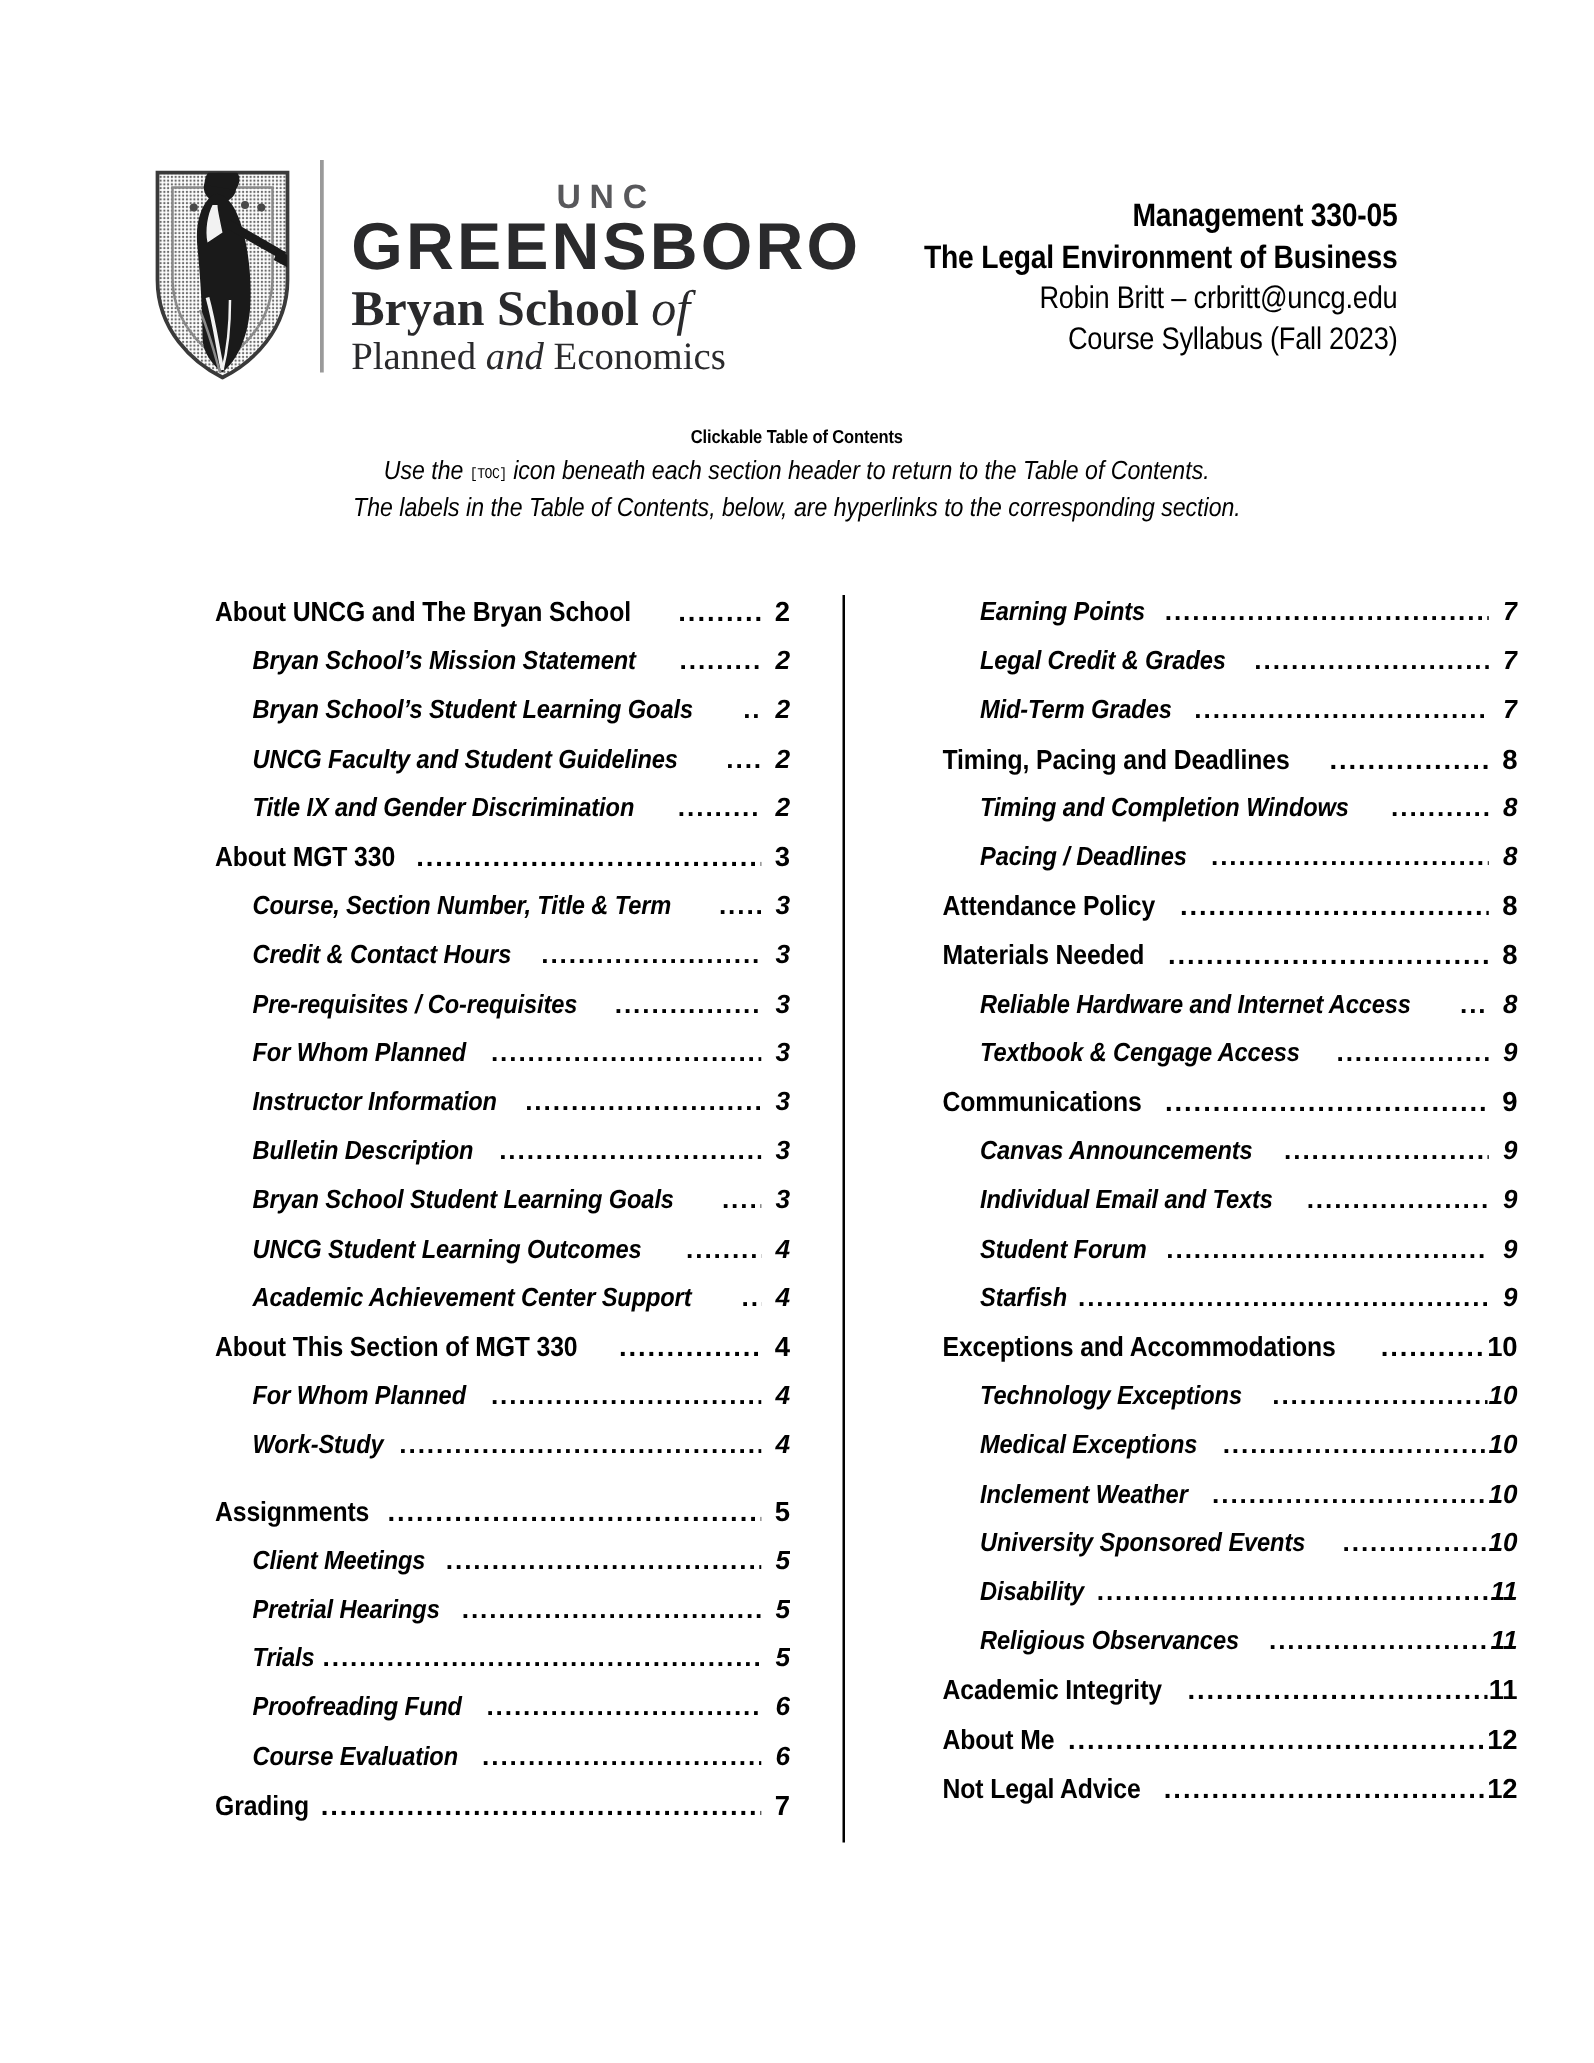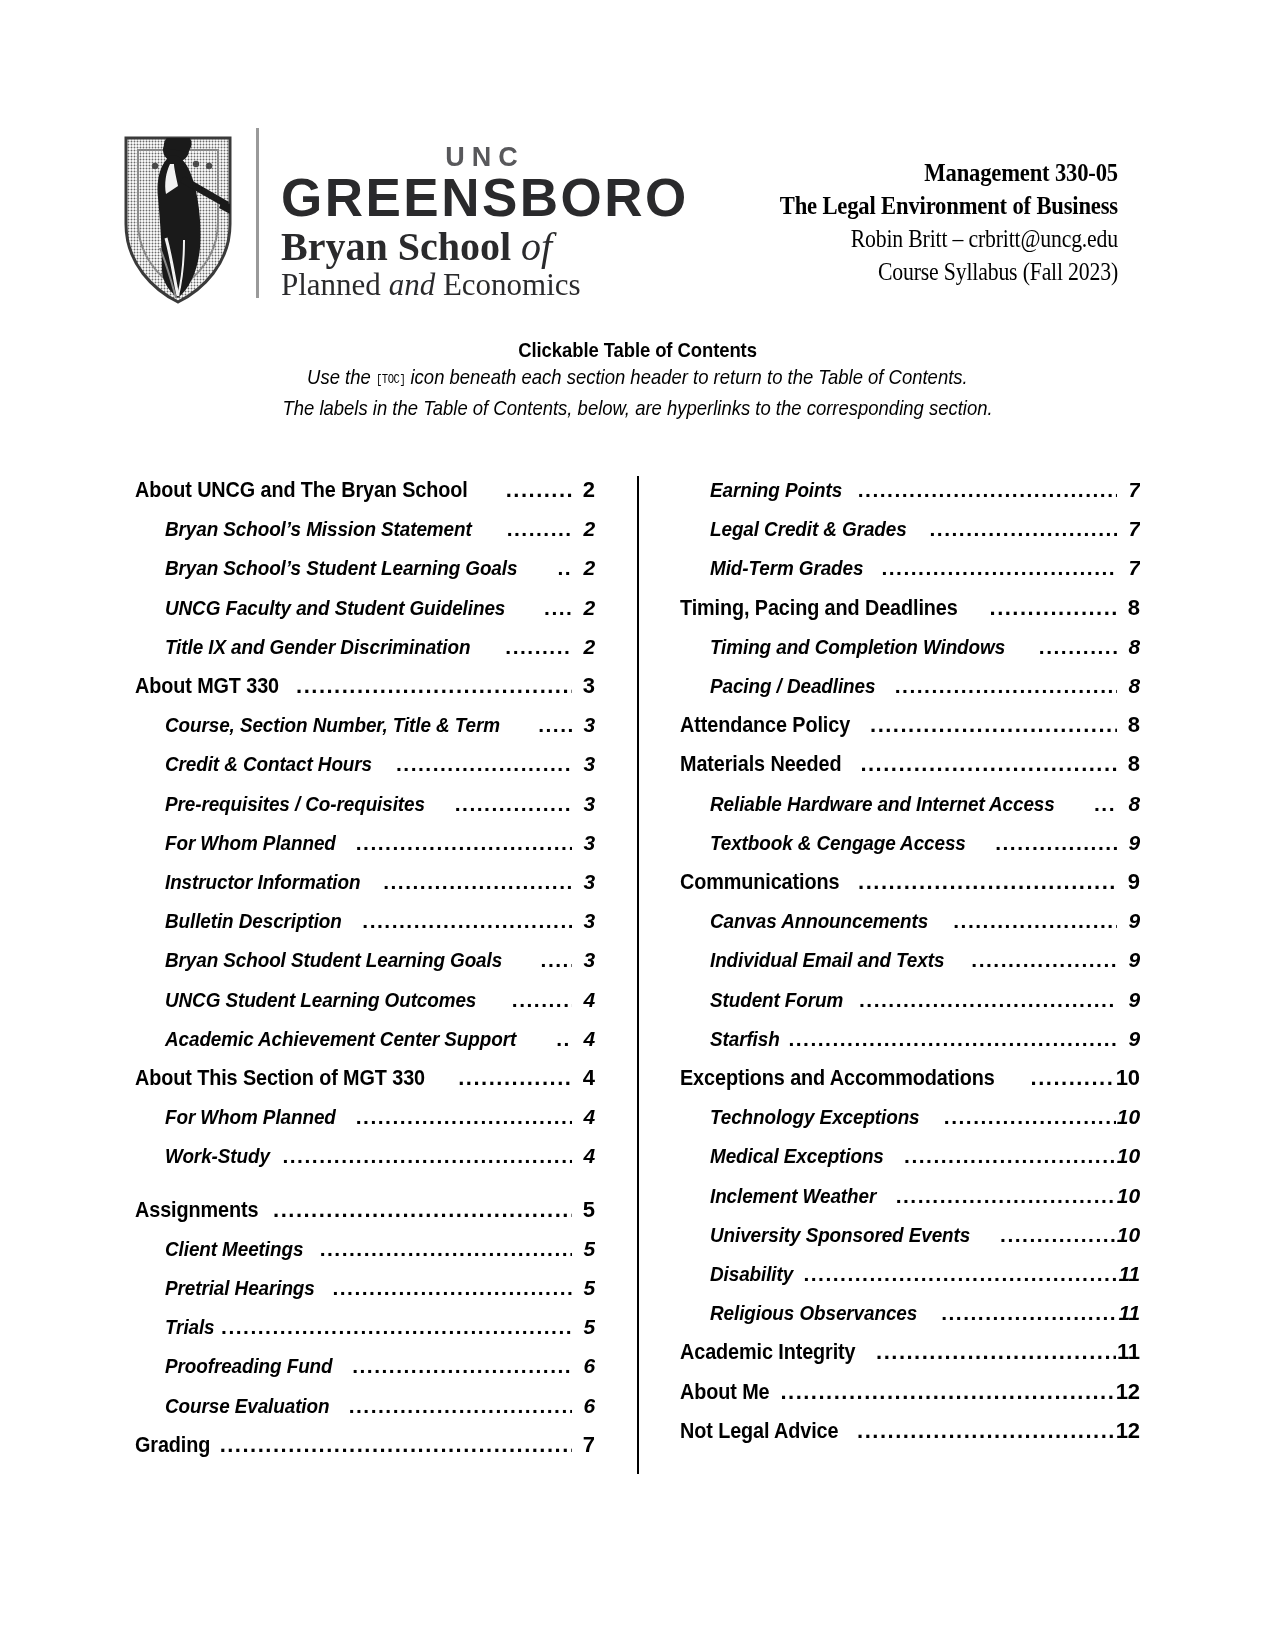--- a/index.html
+++ b/index.html
@@ -98,21 +98,21 @@
     line-height: 38px;
   }
   .wm-busecon .it { font-style: italic; margin-top: 16px; }
 
   .course-head {
     position: absolute;
     right: 0px;
     top: 28px;
     width: 470px;
     text-align: right;
-    font-family: Liberation Serif, serif;
+    font-family: Liberation Sans, sans-serif;
   }
   .ch-line1, .ch-line2 {
     font-weight: 700;
     font-size: 26px;
     line-height: 33px;
     letter-spacing: -0.2px;
     transform: scaleX(0.87);
     transform-origin: right center;
     white-space: nowrap;
   }
@@ -129,21 +129,21 @@
   
   .toc-intro {
     position: absolute;
     top: 336px;
     left: 0;
     width: 1275px;
     text-align: center;
   }
   .toc-intro-title {
     font-weight: 700;
-    font-size: 21px;
+    font-size: 15px;
     line-height: 27px;
     letter-spacing: -0.1px;
     display: block;
   }
   .toc-intro-title > span {
     display: inline-block;
     transform: scaleX(0.88);
   }
   .toc-intro-line {
     font-style: italic;
@@ -169,20 +169,21 @@
     position: absolute;
     top: 470px;
     left: 135px;
     width: 1005px;
     display: flex;
     flex-direction: row;
   }
   .toc-col {
     width: 460px;
     flex: 0 0 auto;
+    margin-left: 37px;
   }
   .col-gap {
     width: 85px;
     flex: 0 0 auto;
     position: relative;
   }
   .col-rule {
     position: absolute;
     left: 42px;
     top: 6px;

